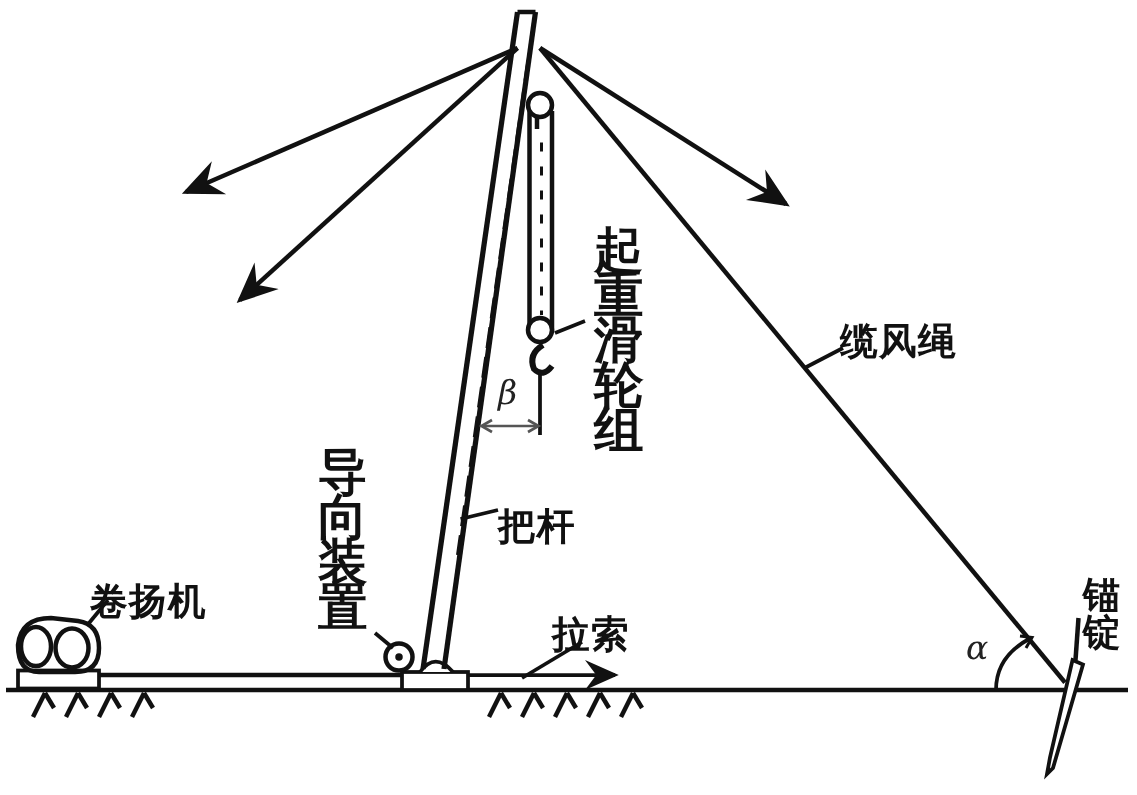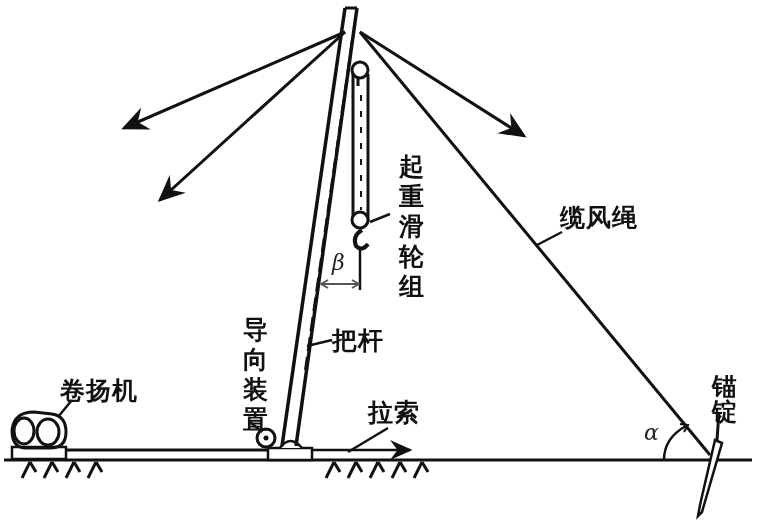--- a/index.html
+++ b/index.html
@@ -1,19 +1,19 @@
 <!DOCTYPE html>
 <html><head>
   <meta charset="utf-8">
   <style>
     html, body { margin: 0; padding: 0; background: #ffffff; }
     body { width: 758px; height: 530px; position: relative; overflow: hidden; font-family: "DejaVu Sans", sans-serif; }
     #canvas { position: absolute; left: 0; top: 0; }
-    .label { position: absolute; font-weight: bold; color: #111; font-size: 25px; line-height: 1; letter-spacing: 1px; font-family: "DejaVu Sans", sans-serif; }
-    .vlabel { position: absolute; font-weight: bold; color: #111; font-size: 25px; line-height: 30px; width: 28px; text-align: right; font-family: "DejaVu Sans", sans-serif; word-break: break-all; }
+    .label { position: absolute; font-weight: bold; color: #111; font-size: 25px; line-height: 1; letter-spacing: 1px; font-family: "DejaVu Sans", sans-serif; margin-top: 10px; }
+    .vlabel { position: absolute; font-weight: bold; color: #111; font-size: 33px; line-height: 30px; width: 28px; text-align: center; font-family: "DejaVu Sans", sans-serif; word-break: break-all; }
     .greek { position: absolute; font-style: italic; font-family: "DejaVu Serif", serif; color: #222; font-size: 22px; }
   </style>
 </head>
 <body>
 
 <svg id="canvas" width="758" height="530" viewBox="0 0 758 530" xmlns="http://www.w3.org/2000/svg">
   <defs>
     <marker id="arrowhead" markerWidth="10" markerHeight="10" refX="8" refY="5" orient="auto" markerUnits="strokeWidth">
       <path d="M0,1 L9,5 L0,9 L3,5 Z" fill="#111"></path>
     </marker>
@@ -122,18 +122,18 @@
     <line x1="307" y1="346" x2="332" y2="340"></line>
     <line x1="250" y1="422" x2="262" y2="432"></line>
     <line x1="58" y1="417" x2="72" y2="400"></line>
     <line x1="348" y1="452" x2="388" y2="428"></line>
   </g>
 </svg>
 
 <div class="vlabel" style="left:396px; top:152px;">起重滑轮组</div>
 <div class="label" style="left:560px; top:205px;">缆风绳</div>
 <div class="label" style="left:332px; top:328px;">把杆</div>
-<div class="vlabel" style="left:240px; top:300px;margin-top:15px;">导向装置</div>
+<div class="vlabel" style="left:212px; top:300px;">导向装置</div>
 <div class="label" style="left:60px; top:378px;">卷扬机</div>
 <div class="label" style="left:368px; top:400px;">拉索</div>
-<div class="label" style="left:712px; top:374px;">锚锭</div>
+<div class="label" style="left:712px; top:374px;text-align:center;">锚锭</div>
 <div class="greek" style="left:644px; top:420px;">α</div>
 <div class="greek" style="left:332px; top:250px;">β</div>
 
 </body></html>

